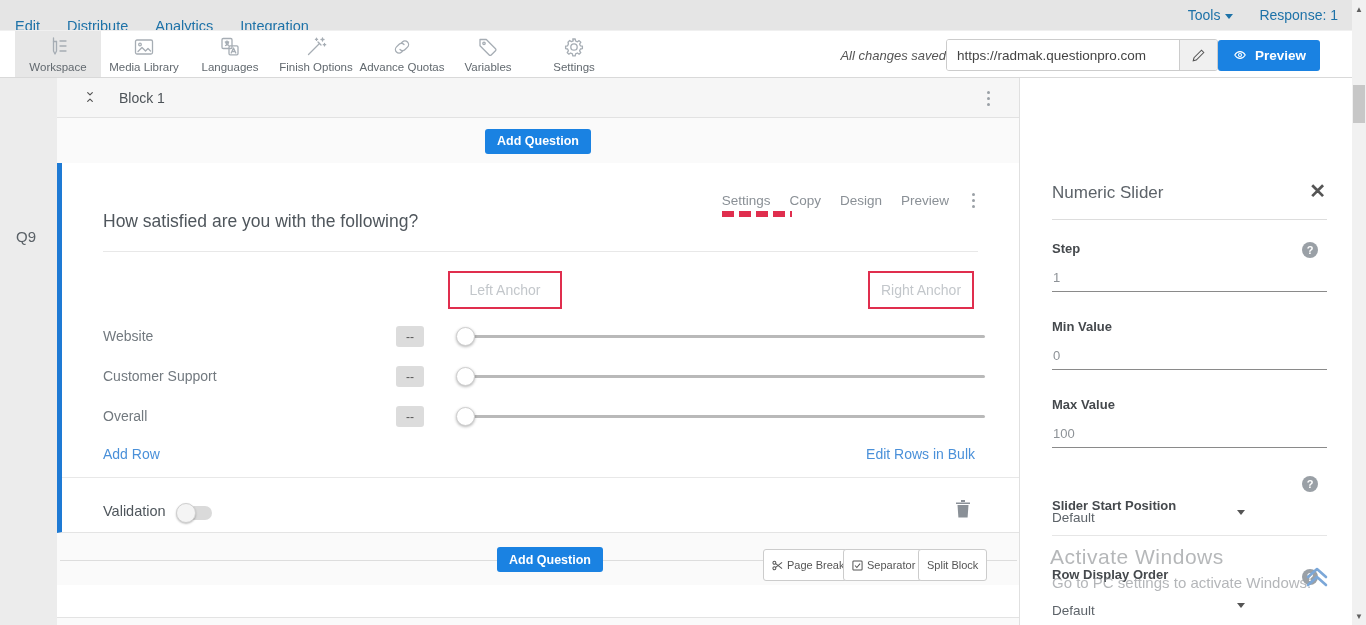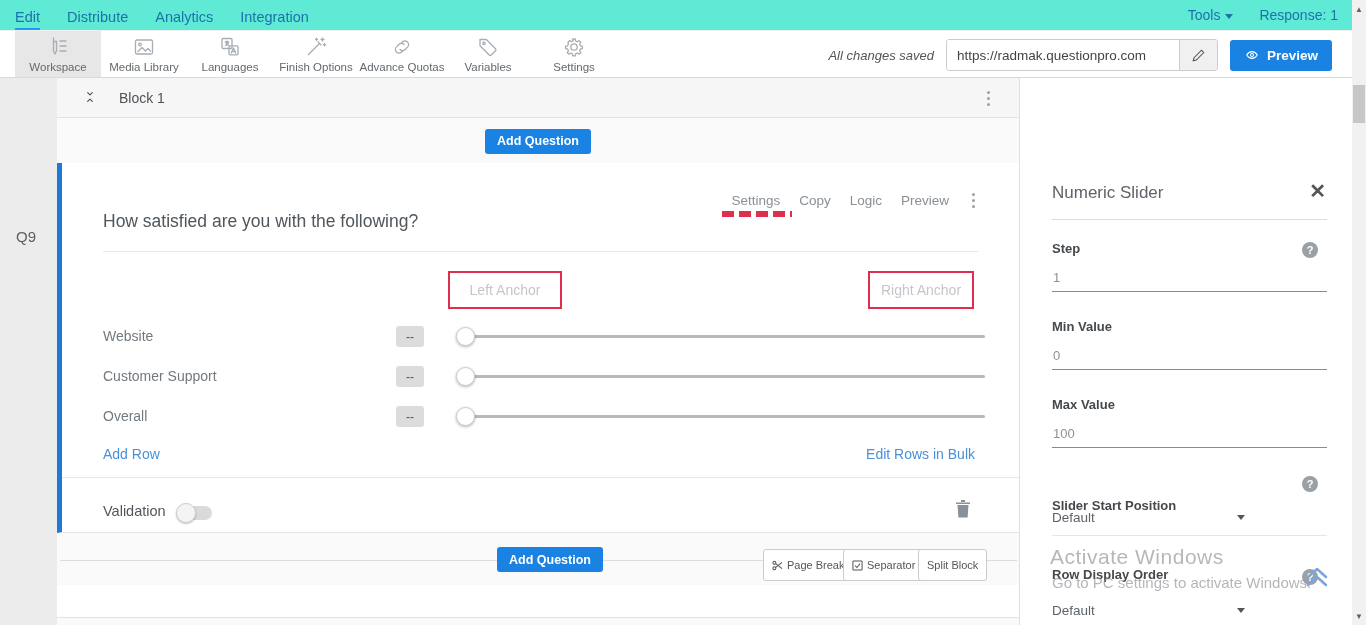--- a/index.html
+++ b/index.html
@@ -1,39 +1,39 @@
 <!DOCTYPE html>
 <html><head>
 <meta charset="utf-8">
 <style>
   * { margin:0; padding:0; box-sizing:border-box; }
   html,body { width:1366px; height:625px; overflow:hidden; }
   body { font-family:"Liberation Sans", sans-serif; background:#fff; }
   #app { position:relative; width:1366px; height:625px; background:#fff; overflow:hidden; }
 
   
-  .topnav { position:absolute; left:0; top:0; width:1366px; height:40px; background:#5eead4;
-            border-bottom:1px solid #e9e9e9; display:flex; align-items:center; }
+  .topnav { position:absolute; left:0; top:0; width:1366px; height:40px; background:#e5e5e5;
+            border-bottom:1px solid #e9e9e9; display:flex; align-items:flex-end; }
   .topnav-items { display:flex; gap:27px; padding-left:15px; }
   .topnav-item { font-size:14.5px; color:#1d72a8; cursor:pointer; position:relative; padding-bottom:3px; }
   .topnav-item.active { border-bottom:2.5px solid #2196f3; }
   .topnav-right { position:absolute; right:28px; top:0; height:30px; display:flex; align-items:center; gap:26px; }
   .tools { font-size:14px; color:#1d72a8; display:flex; align-items:center; gap:5px; cursor:pointer; }
   .response { font-size:14px; color:#1d72a8; }
   .caret-down { width:0; height:0; border-left:4px solid transparent; border-right:4px solid transparent; border-top:5px solid #1d72a8; margin-top:2px; }
 
   
   .toolbar { position:absolute; left:0; top:30px; width:1352px; height:48px; background:#fff;
              border-bottom:1px solid #d9d9d9; border-top:1px solid #f0f0f0; display:flex; align-items:stretch; }
   .tb-items { display:flex; padding-left:15px; }
   .tb-item { width:86px; display:flex; flex-direction:column; align-items:center; justify-content:center; gap:2px; cursor:pointer; }
   .tb-item.active { background:#e7e7e7; }
   .tb-item svg { width:24px; height:24px; stroke:#a6adb4; fill:none; stroke-width:1.3; stroke-linecap:round; stroke-linejoin:round; }
   .tb-label { font-size:11.5px; color:#62696f; white-space:nowrap; }
-  .tb-right { position:absolute; right:20px; top:0; height:48px; display:flex; align-items:center; gap:12px; }
+  .tb-right { position:absolute; right:32px; top:0; height:48px; display:flex; align-items:center; gap:0; }
   .saved { font-style:italic; font-size:13px; color:#555; }
   .url-group { display:flex; height:32px; border:1px solid #ccc; border-radius:3px; overflow:hidden; }
   .url-input { width:232px; border:none; outline:none; padding:0 10px; font-size:13.5px; color:#444; font-family:"Liberation Sans",sans-serif; }
   .pencil-btn { width:38px; background:#f0f0f0; border-left:1px solid #ccc; display:flex; align-items:center; justify-content:center; cursor:pointer; }
   .pencil-btn svg { width:15px; height:15px; stroke:#555; fill:none; stroke-width:1.4; }
   .btn-primary { background:#1a82e2; color:#fff; border:none; border-radius:3px; font-weight:bold; cursor:pointer; font-family:"Liberation Sans",sans-serif; }
   .preview-btn { height:31px; padding:0 14px; font-size:13.5px; display:flex; align-items:center; gap:7px; }
   .preview-btn svg { width:16px; height:12px; stroke:#fff; fill:none; stroke-width:1.4; }
 
   
@@ -107,21 +107,21 @@
   
   .sidebar { position:absolute; left:1020px; top:78px; width:332px; height:547px; background:#fff; }
   .sp-title { position:absolute; left:32px; top:105px; font-size:17px; color:#5d6369; }
   .sp-close { position:absolute; right:26px; top:103px; font-size:20px; font-weight:bold; color:#555; cursor:pointer; line-height:1; }
   .sp-divider { position:absolute; left:32px; top:141px; width:275px; border-top:1px solid #ddd; }
   .sp-label { position:absolute; left:32px; font-size:13px; font-weight:bold; color:#45494d; }
   .help-icon { position:absolute; left:282px; width:16px; height:16px; background:#9aa0a6; color:#fff; border-radius:50%;
                font-size:11px; font-weight:bold; display:flex; align-items:center; justify-content:center; cursor:pointer; }
   .sp-input { position:absolute; left:32px; width:275px; border:none; border-bottom:1px solid #8a8a8a; outline:none;
               font-size:13px; color:#8d9297; padding:0 0 6px 1px; background:transparent; font-family:"Liberation Sans",sans-serif; }
-  .sp-select { position:absolute; left:32px; width:275px; display:flex; align-items:center; cursor:pointer;
+  .sp-select { position:absolute; left:32px; width:275px; display:flex; align-items:flex-start; cursor:pointer;
                border-bottom:1px solid #e6e6e6; padding-bottom:10px; }
   .sp-select .val { font-size:13.5px; color:#5d6369; }
   .sp-select .caret { width:0; height:0; border-left:4.5px solid transparent; border-right:4.5px solid transparent;
                       border-top:5.5px solid #555; margin-left:auto; margin-right:82px; }
   .wm1 { position:absolute; left:30px; top:467px; font-size:21px; color:rgba(120,124,128,.55); letter-spacing:.5px; }
   .wm2 { position:absolute; left:32px; top:496px; font-size:15px; color:rgba(130,134,138,.6); white-space:nowrap; }
   .chevrons-up { position:absolute; left:283px; top:487px; cursor:pointer; }
   .chevrons-up svg { width:28px; height:24px; stroke:#7ba7d8; stroke-width:2.6; fill:none; stroke-linecap:round; stroke-linejoin:round; }
 </style>
 </head>
@@ -243,21 +243,21 @@
     </div>
 
     <div class="addq-strip">
       <button class="btn-primary addq-btn">Add Question</button>
     </div>
 
     <div class="qcard">
       <div class="q-actions">
         <span class="q-action">Settings</span>
         <span class="q-action">Copy</span>
-        <span class="q-action">Logic</span>
+        <span class="q-action">Design</span>
         <span class="q-action">Preview</span>
         <span class="kebab">
             <i></i>
             <i></i>
             <i></i>
           </span>
       </div>
       <div class="red-dashes"></div>
 
       <div class="q-title">How satisfied are you with the following?</div>

